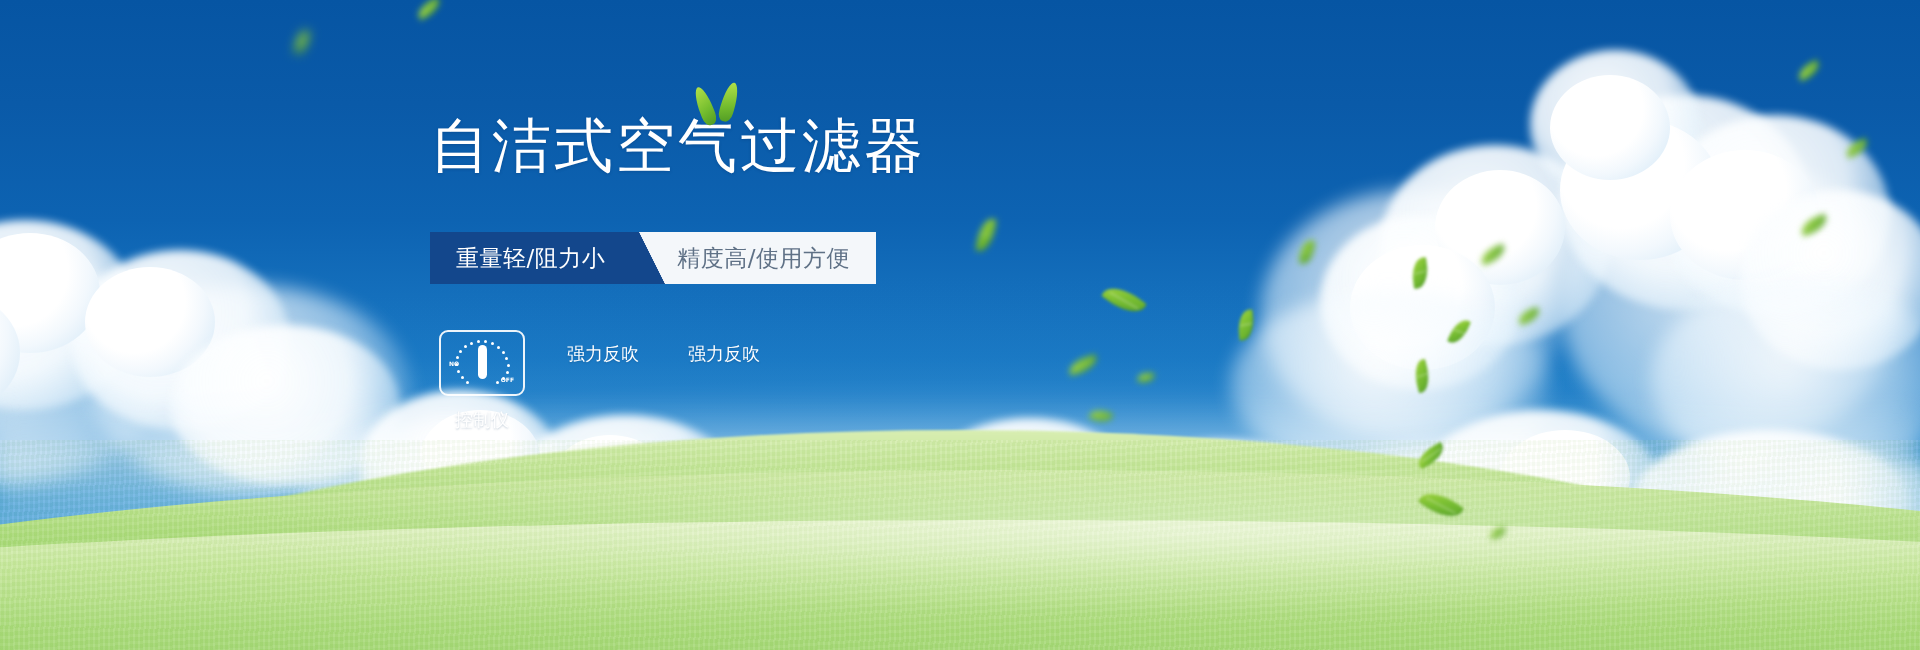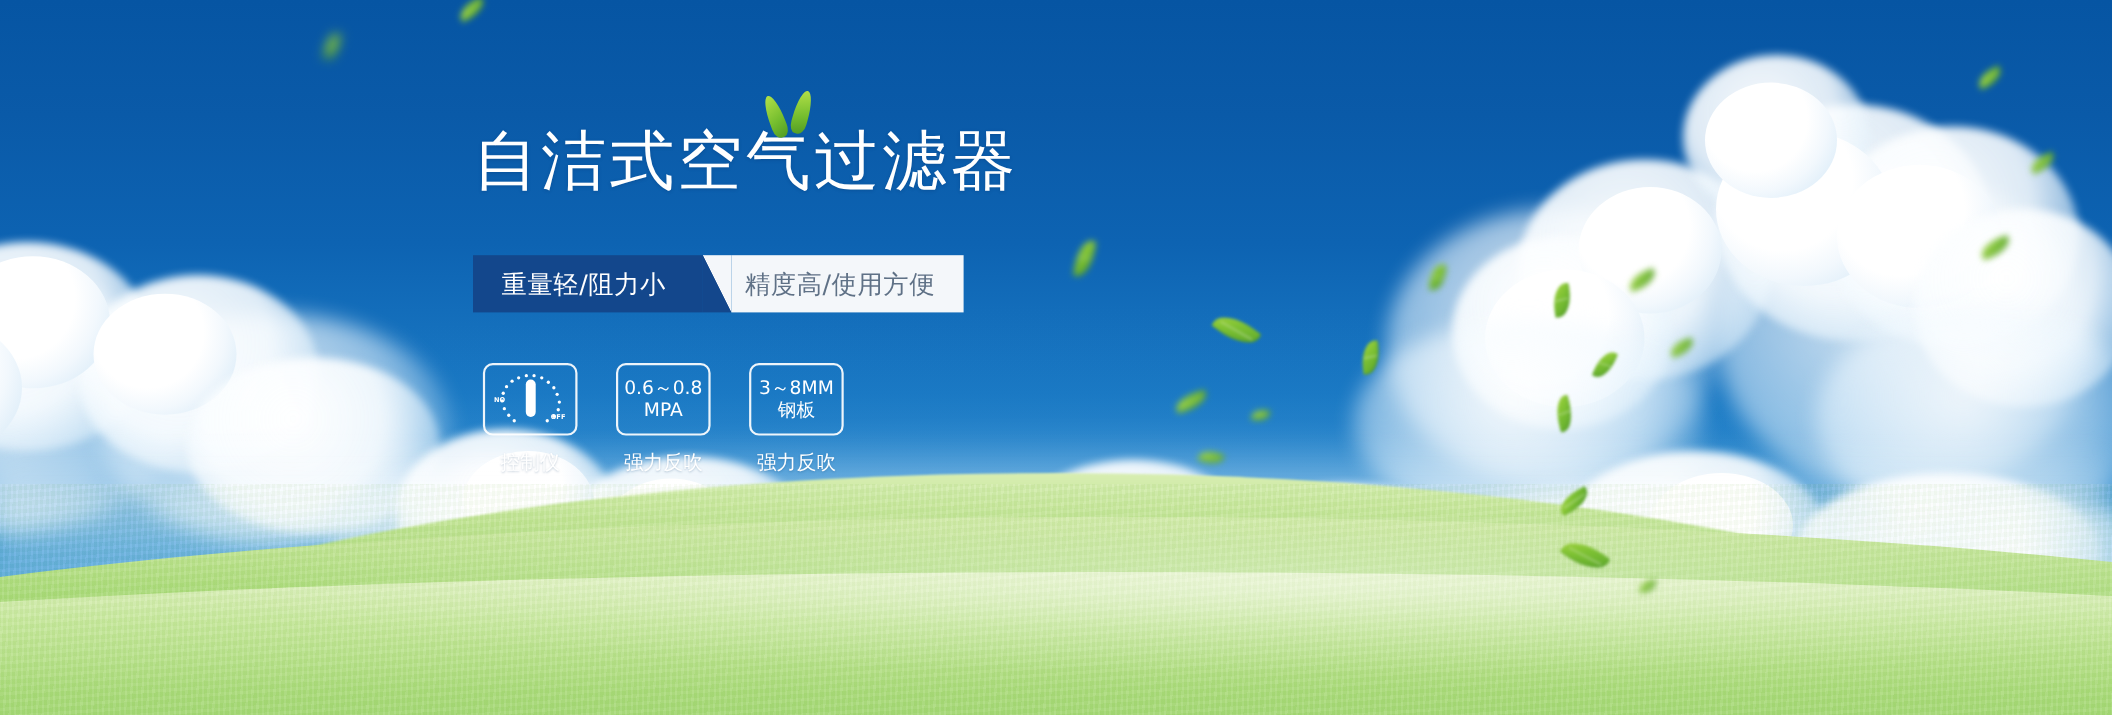--- a/index.html
+++ b/index.html
@@ -431,36 +431,24 @@
             </div>
             <i class="needle"></i>
             <span class="lbl no">NO</span>
             <span class="lbl off">OFF</span>
           </div>
         </div>
         <div class="feature-label">控制仪</div>
       </div>
 
       <div class="feature">
-        <div class="feature-box">
-          <div class="feature-text">
-            <span>0.6～0.8</span>
-            <span class="l2">MPA</span>
-          </div>
-        </div>
         <div class="feature-label">强力反吹</div>
       </div>
 
 
       <div class="feature">
-        <div class="feature-box">
-          <div class="feature-text">
-            <span>3～8MM</span>
-            <span class="l2">钢板</span>
-          </div>
-        </div>
         <div class="feature-label">强力反吹</div>
       </div>
 
 
     </div>
   </div>
 </div>
 
 </body></html>

